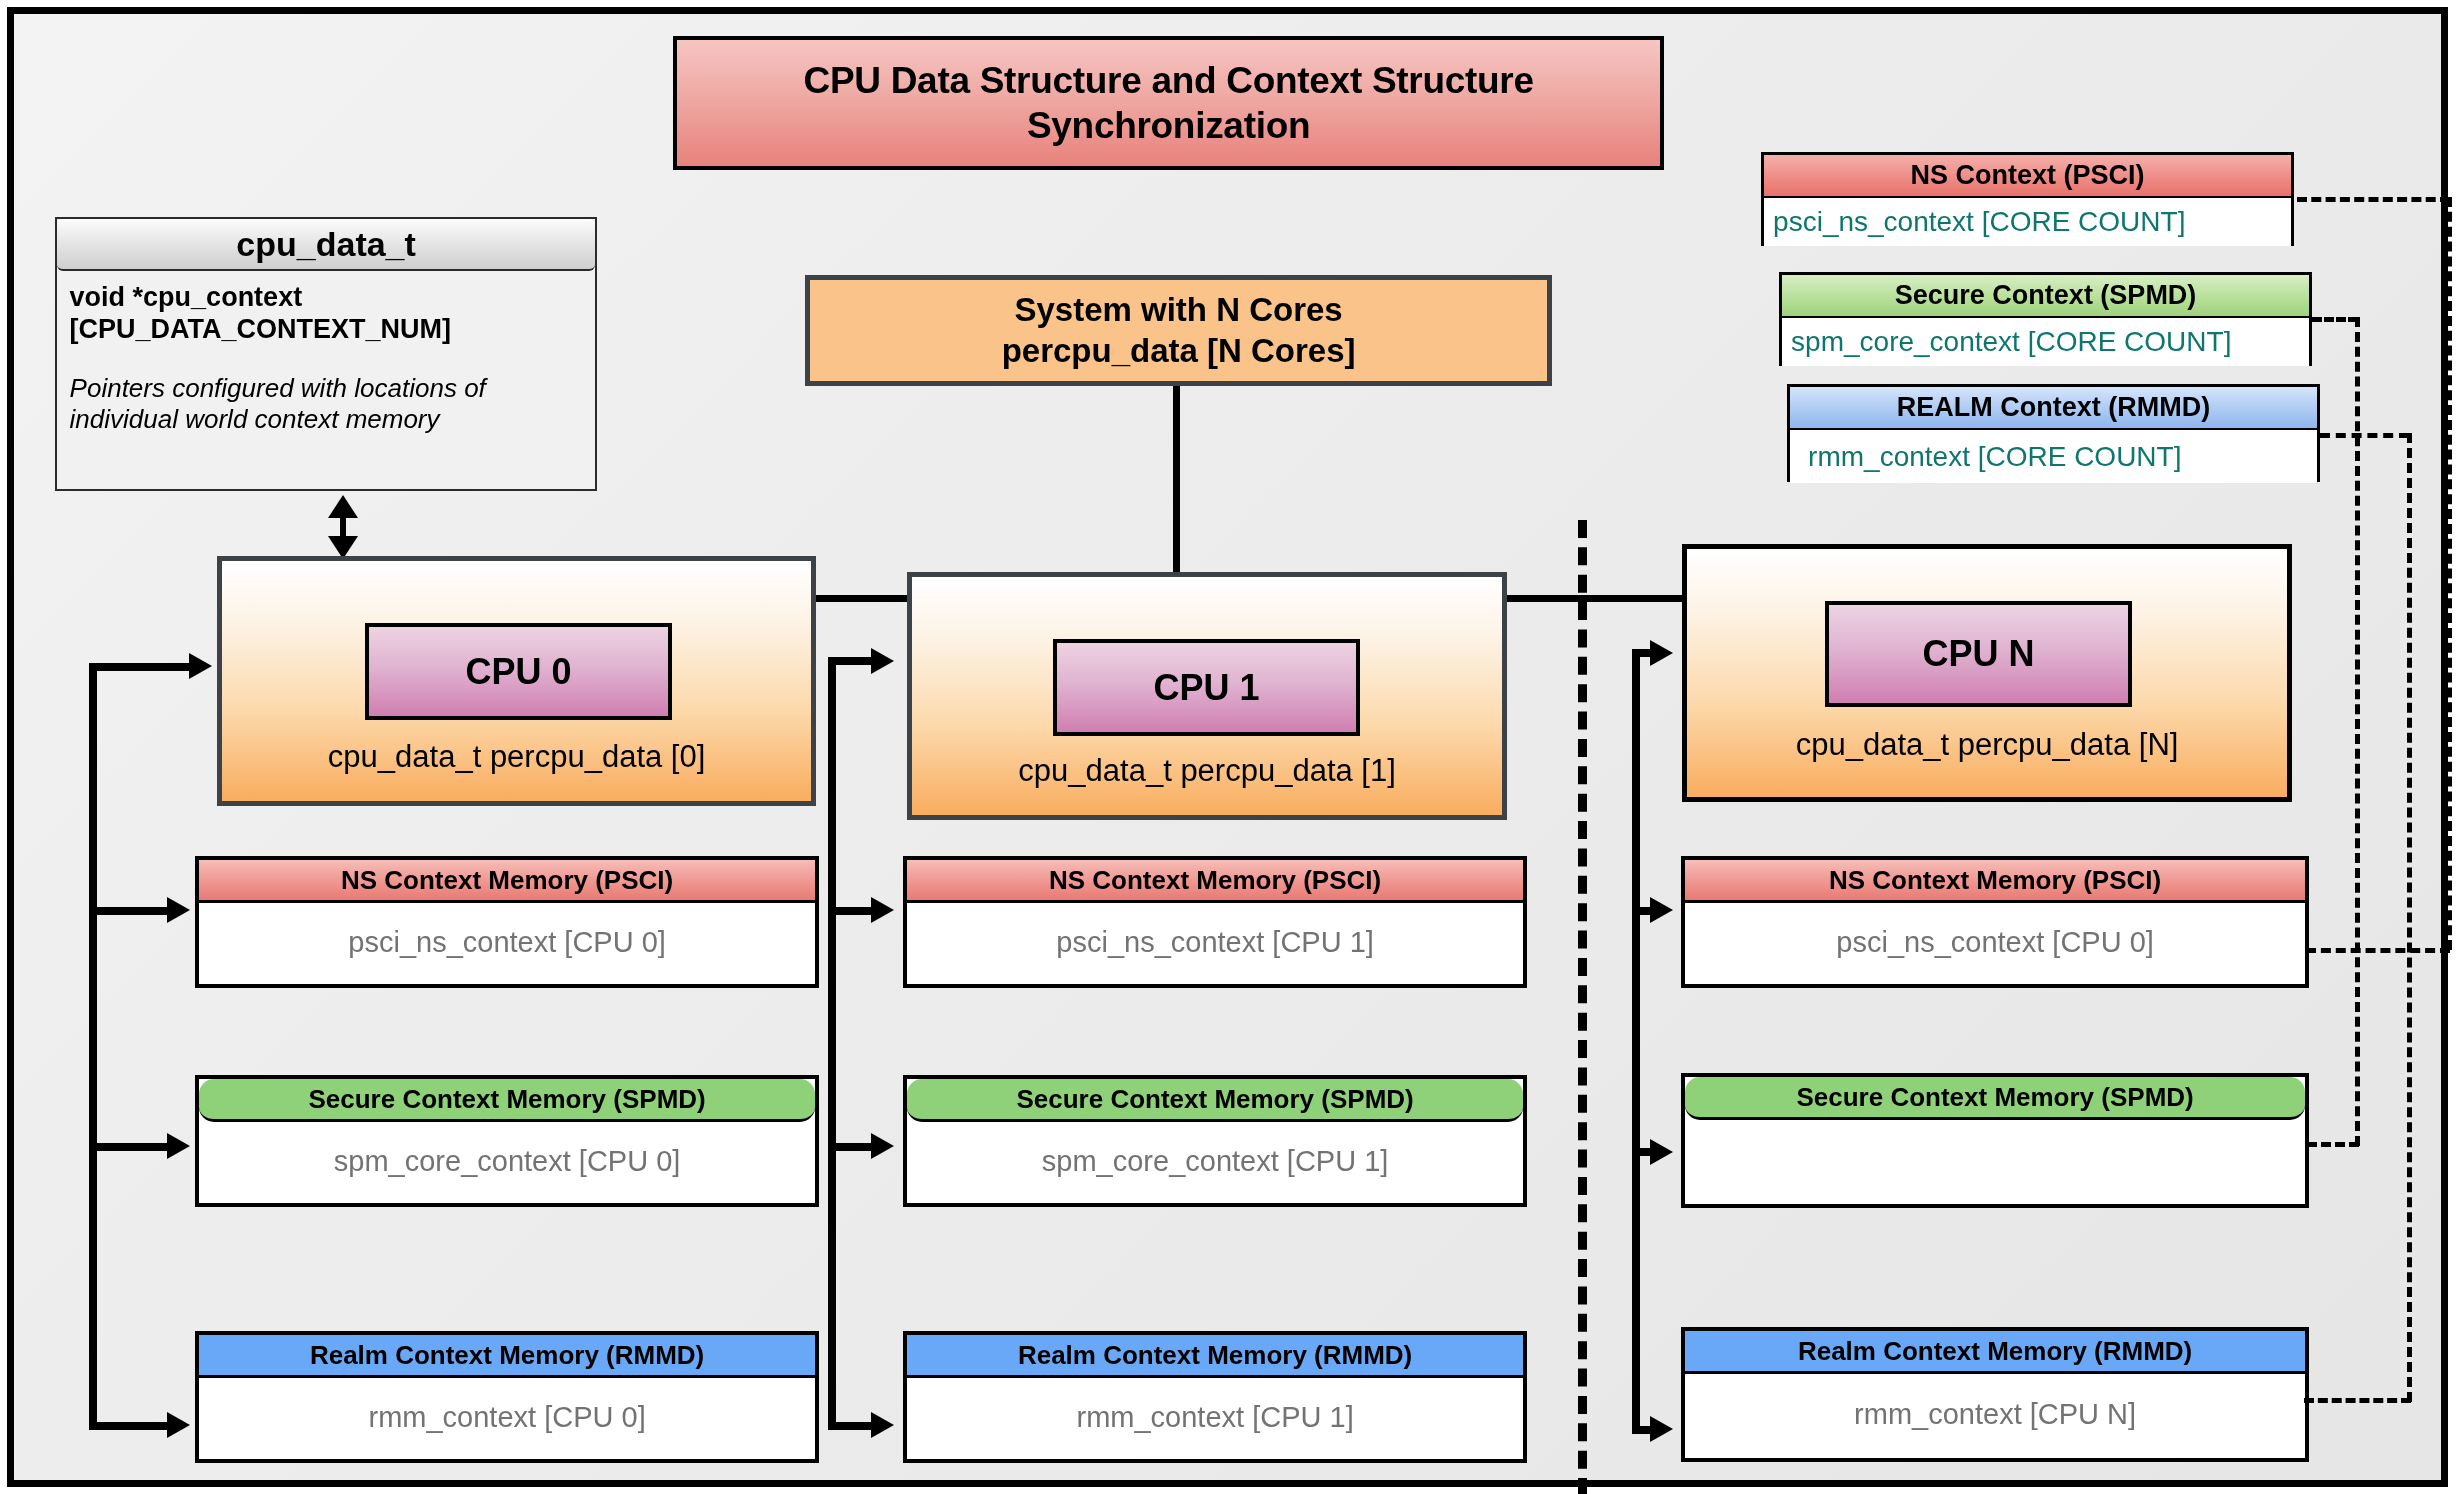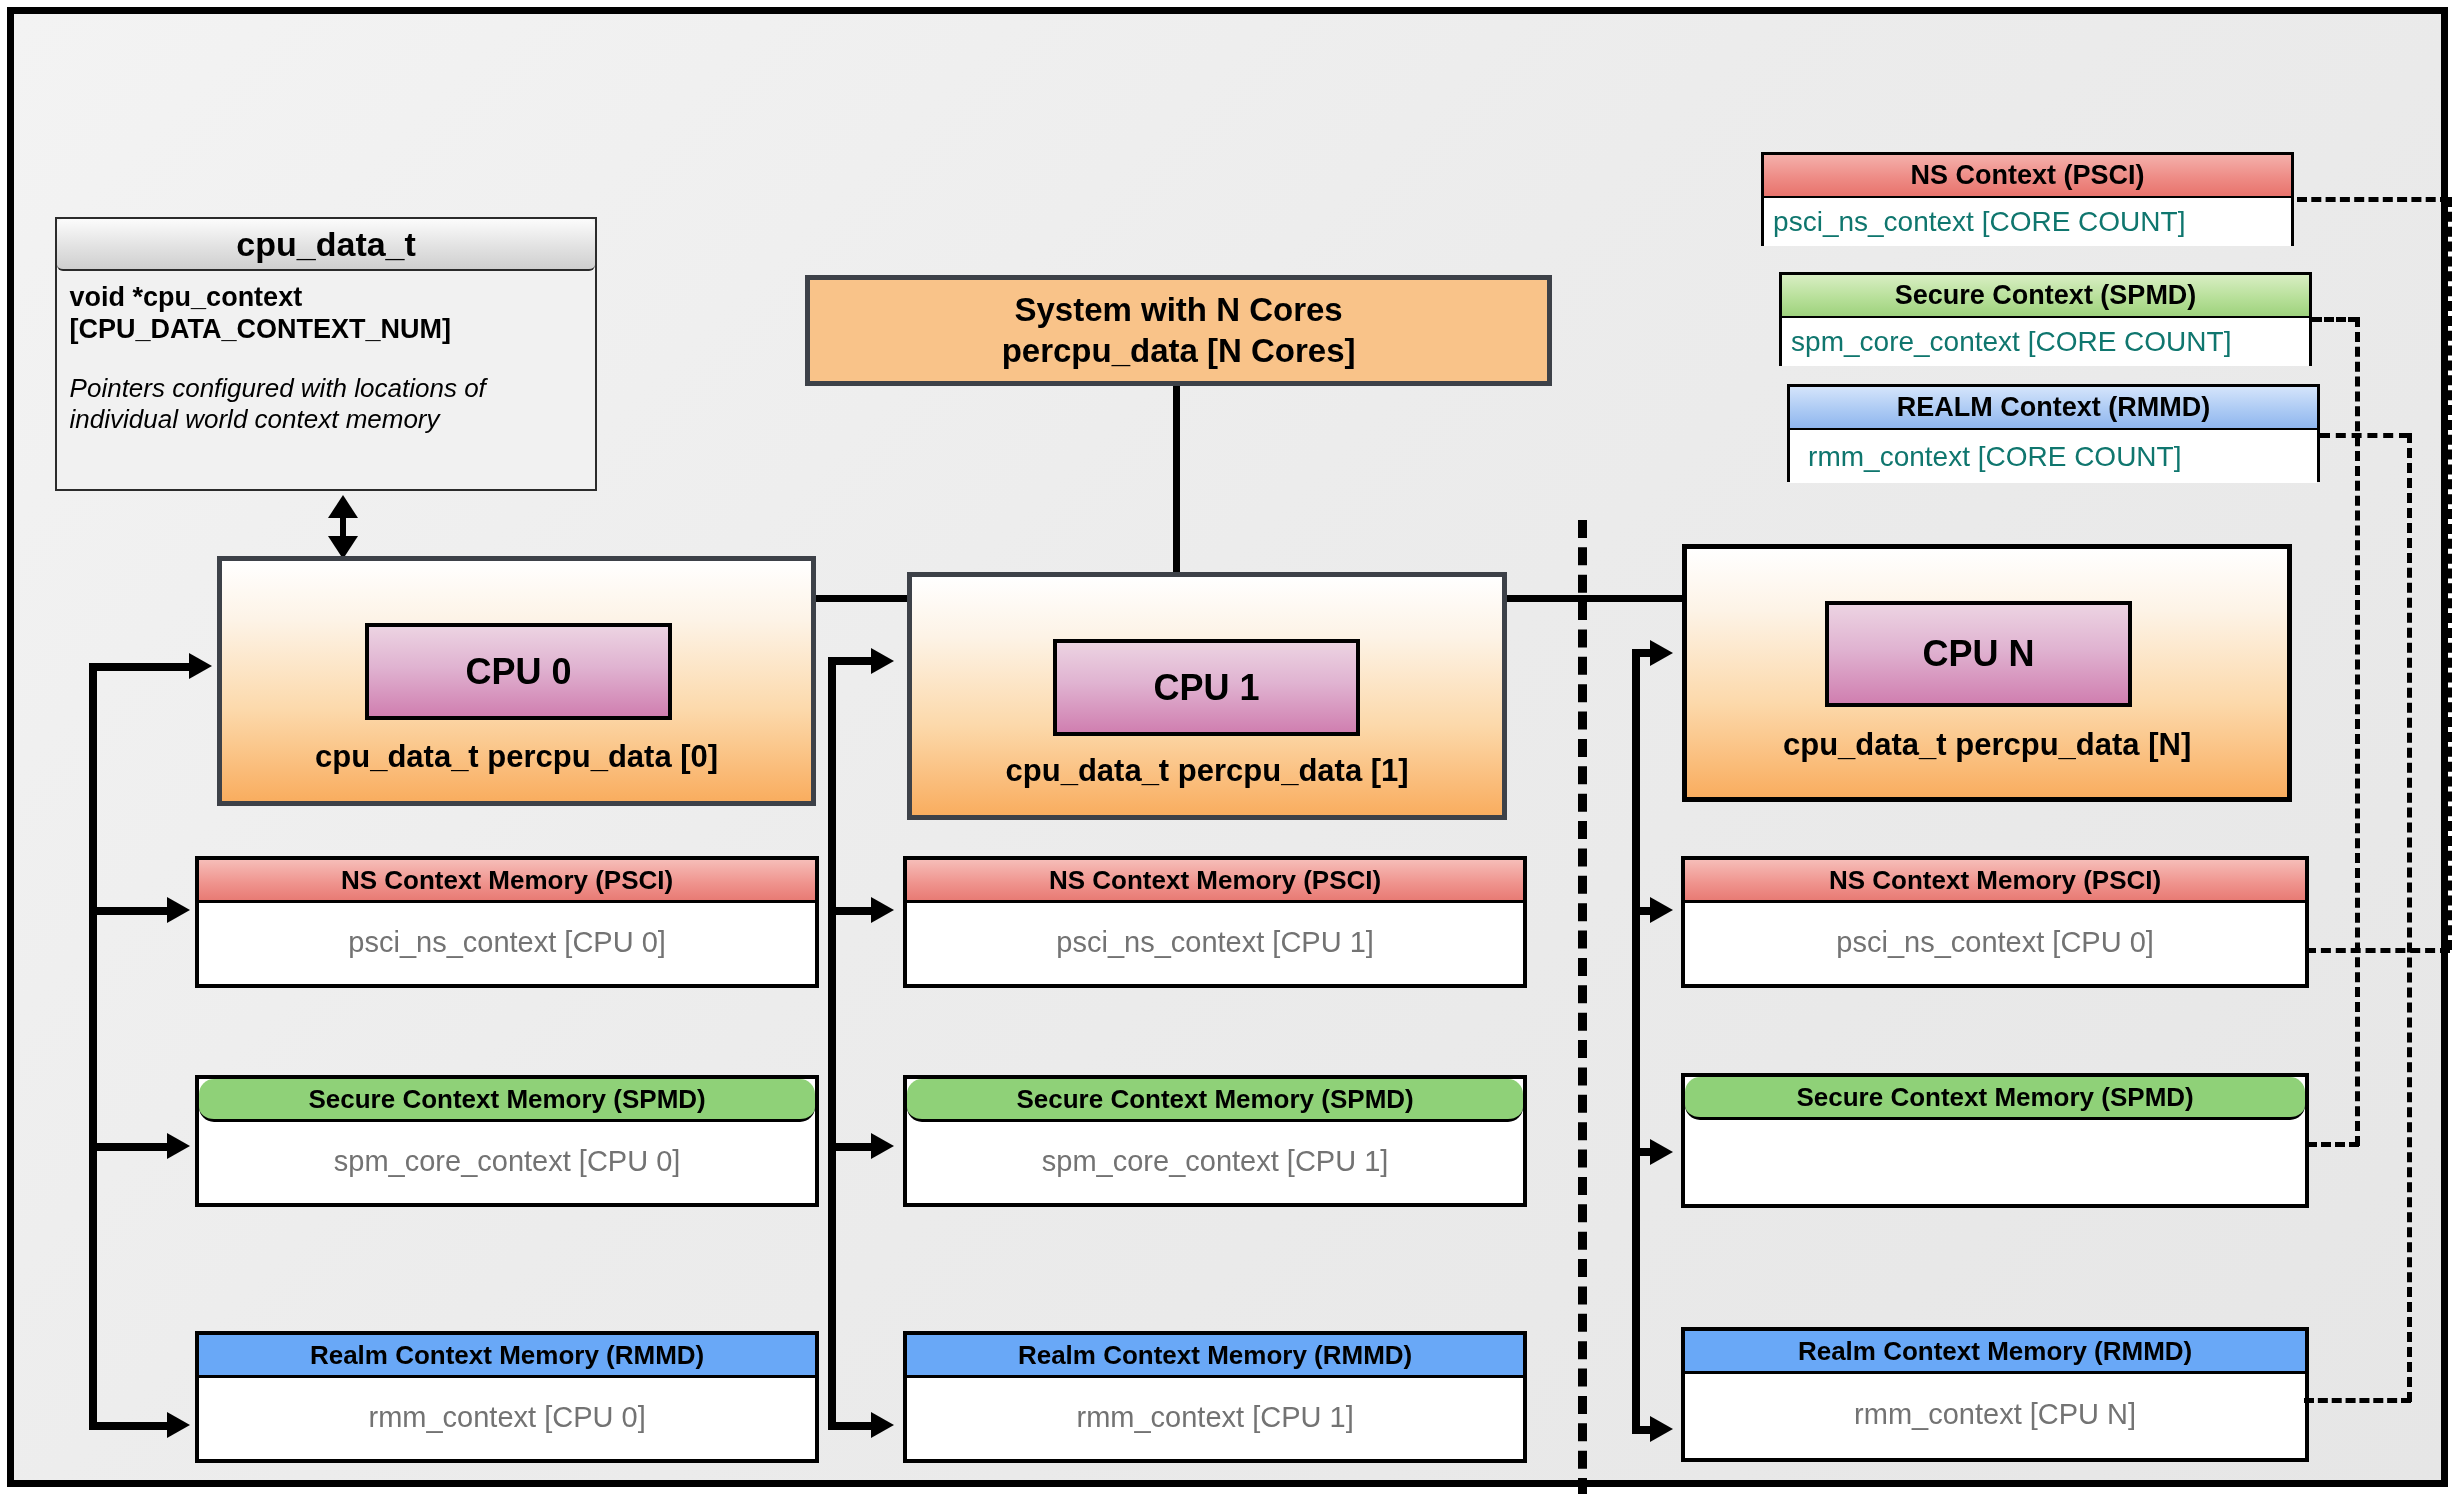--- a/index.html
+++ b/index.html
@@ -85,21 +85,21 @@
   .cpu-block.dark-border{border:5.3px solid #000;}
   .cpu-chip{
     position:absolute;
     border:4.5px solid #000;
     background:linear-gradient(180deg,#ecd3e2 0%,#e0b3d1 45%,#d07fb0 100%);
     display:flex;align-items:center;justify-content:center;
     font-size:36px;font-weight:bold;color:#000;
   }
   .cpu-caption{
     position:absolute;left:0;width:100%;text-align:center;
-    font-size:31px;font-weight:bold;color:#000;
+    font-size:31px;font-weight:normal;color:#000;
   }
   #cpu0-block{left:203px;top:542px;width:599px;height:250px;}
   #cpu0-chip{left:143px;top:62px;width:299px;height:89px;}
   #cpu0-cap{top:178px;}
   #cpu1-block{left:893px;top:558px;width:600px;height:248px;}
   #cpu1-chip{left:141px;top:62px;width:299px;height:89px;}
   #cpu1-cap{top:176px;}
   #cpuN-block{left:1668px;top:530px;width:610px;height:258px;}
   #cpuN-chip{left:138px;top:52px;width:299px;height:98px;}
   #cpuN-cap{top:178px;}
@@ -151,20 +151,21 @@
   .dash-v-thin{position:absolute;width:0;border-left:5.3px dashed #000;}
   .dash-h-thin{position:absolute;height:0;border-top:5.3px dashed #000;}
   .divider{position:absolute;width:0;border-left:9.8px dashed #000;}
 </style>
 </head>
 <body>
 
 <div id="stage">
   <div id="frame">
 
+    <div class="box" id="title-box">CPU Data Structure and Context Structure Synchronization</div>
 
     <div class="box" id="cpudata-box">
       <div id="cpudata-head">cpu_data_t</div>
       <div id="cpudata-body">
         <div class="cd-line">void  *cpu_context</div>
         <div class="cd-line">[CPU_DATA_CONTEXT_NUM]</div>
         <div class="cd-note">Pointers configured with locations of individual world context memory</div>
       </div>
     </div>
 

